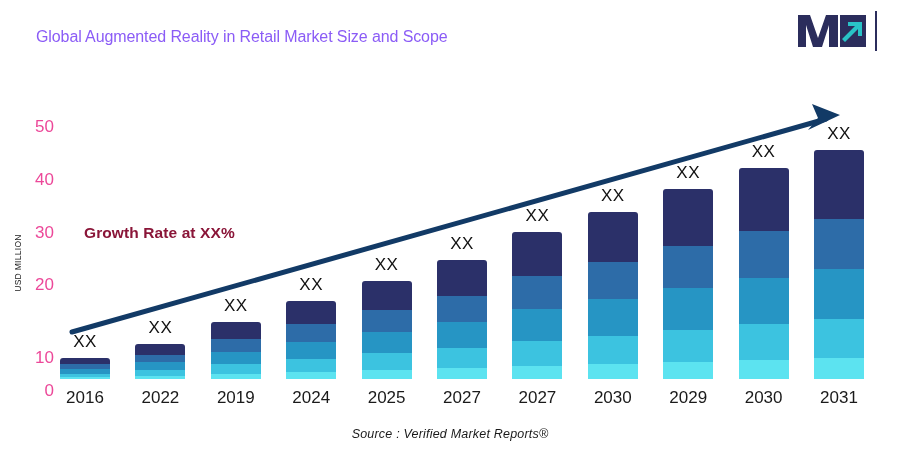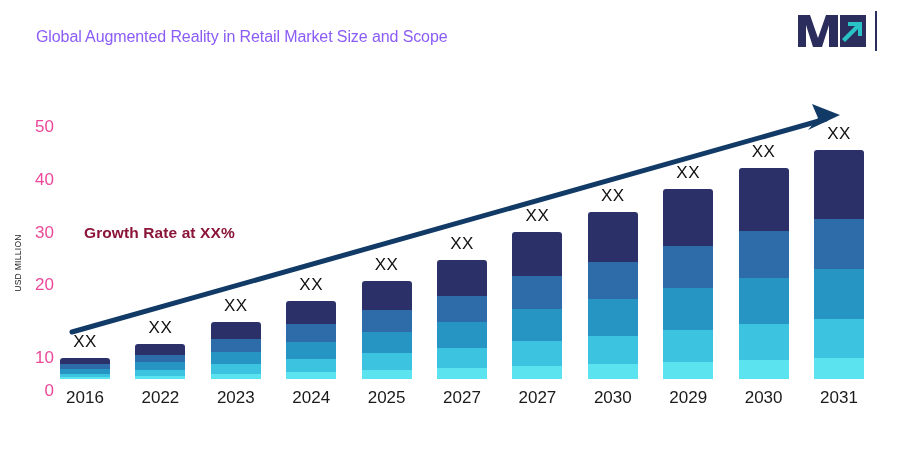--- a/index.html
+++ b/index.html
@@ -230,21 +230,21 @@
         </div>
         <div class="bar-group" style="left: 210.8px; width: 50px; height: 450px;">
           <div class="bar-value" style="top: 307.976px;">XX</div>
           <div class="bar" style="left: 0px; width: 50px; height: 57.024px;">
             <div class="seg" style="height: 17.1072px; background: rgb(43, 48, 105);"></div>
             <div class="seg" style="height: 12.5664px; background: rgb(45, 108, 168);"></div>
             <div class="seg" style="height: 12.5664px; background: rgb(38, 149, 196);"></div>
             <div class="seg" style="height: 9.7152px; background: rgb(60, 195, 224);"></div>
             <div class="seg" style="height: 5.1216px; background: rgb(92, 227, 240);"></div>
           </div>
-          <div class="x-label">2023</div>
+          <div class="x-label">2019</div>
         </div>
         <div class="bar-group" style="left: 286.2px; width: 50px; height: 450px;">
           <div class="bar-value" style="top: 286.856px;">XX</div>
           <div class="bar" style="left: 0px; width: 50px; height: 78.144px;">
             <div class="seg" style="height: 23.4432px; background: rgb(43, 48, 105);"></div>
             <div class="seg" style="height: 17.2128px; background: rgb(45, 108, 168);"></div>
             <div class="seg" style="height: 17.2128px; background: rgb(38, 149, 196);"></div>
             <div class="seg" style="height: 13.3056px; background: rgb(60, 195, 224);"></div>
             <div class="seg" style="height: 7.0224px; background: rgb(92, 227, 240);"></div>
           </div>
@@ -323,13 +323,14 @@
             <div class="seg" style="height: 50.424px; background: rgb(45, 108, 168);"></div>
             <div class="seg" style="height: 50.424px; background: rgb(38, 149, 196);"></div>
             <div class="seg" style="height: 38.9664px; background: rgb(60, 195, 224);"></div>
             <div class="seg" style="height: 20.6448px; background: rgb(92, 227, 240);"></div>
           </div>
           <div class="x-label">2031</div>
         </div>
       </div>
   </div>
 
+  <div id="source-note">Source :  Verified Market Reports®</div>
 </div>
 
 </body></html>

